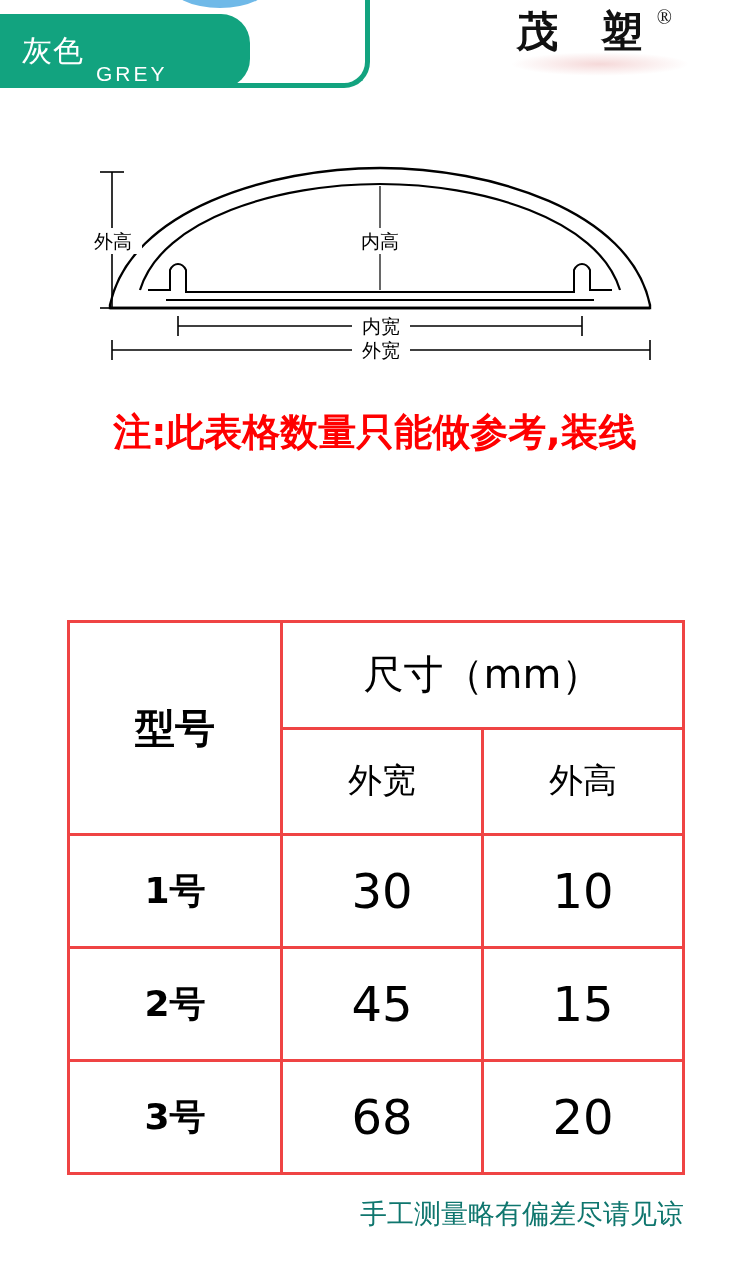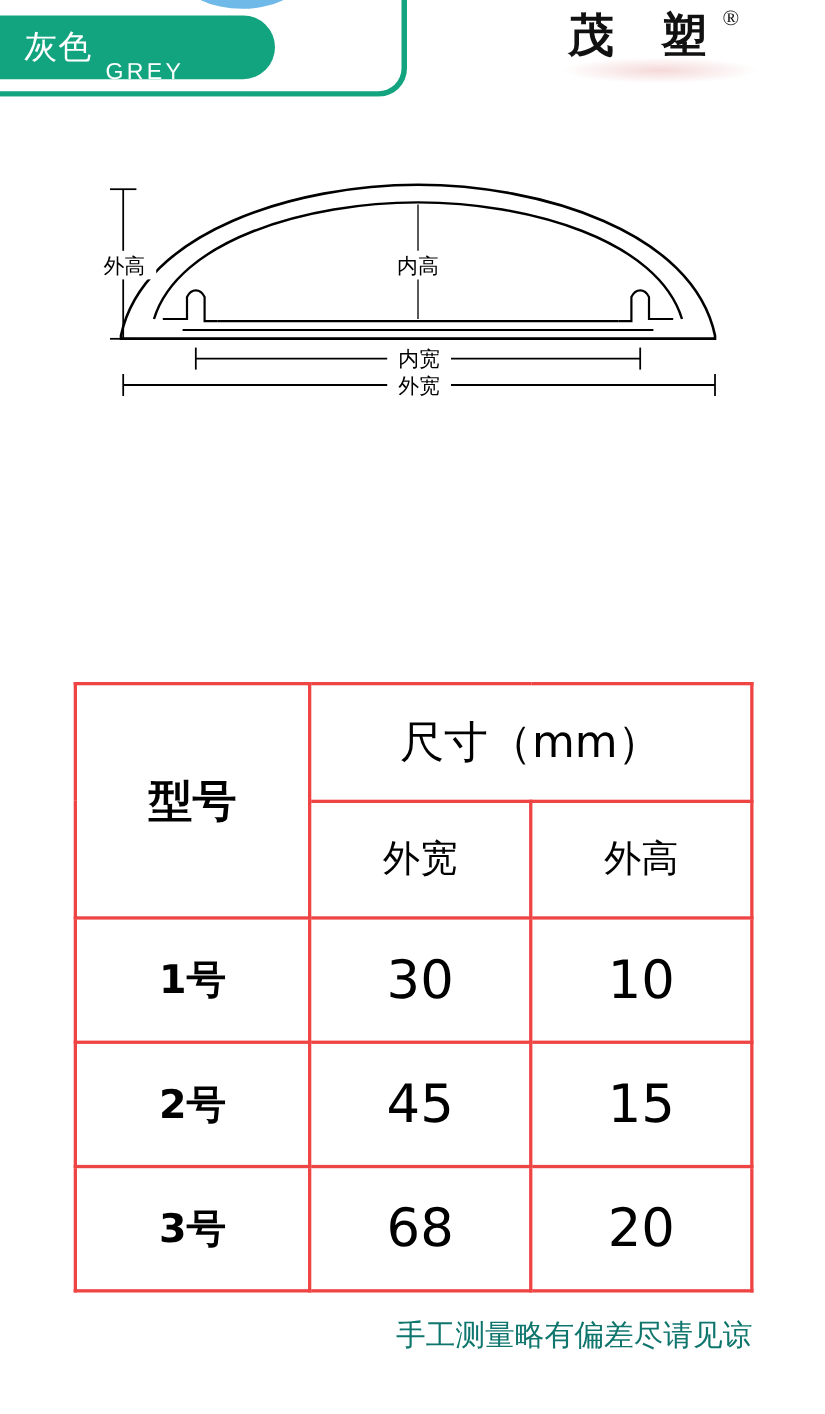--- a/index.html
+++ b/index.html
@@ -26,21 +26,21 @@
     border-bottom: 5px solid #12a37f;
     border-bottom-right-radius: 26px;
     box-sizing: border-box;
     background: #ffffff;
   }
   .color-pill {
     position: absolute;
     left: 0;
     top: 14px;
     width: 250px;
-    height: 58px;
+    height: 74px;
     background: #12a37f;
     border-top-right-radius: 29px;
     border-bottom-right-radius: 29px;
     display: flex;
     align-items: center;
     padding-left: 22px;
     box-sizing: border-box;
   }
   .color-pill .cn {
     color: #ffffff;
@@ -224,20 +224,21 @@
 
     <line x1="42" y1="200" x2="580" y2="200" stroke="#000" stroke-width="1.6"></line>
     <line x1="42" y1="190" x2="42" y2="210" stroke="#000" stroke-width="1.6"></line>
     <line x1="580" y1="190" x2="580" y2="210" stroke="#000" stroke-width="1.6"></line>
     <rect x="282" y="187" width="58" height="26" fill="#fff"></rect>
     <text x="311" y="207" font-size="19" text-anchor="middle" font-family="DejaVu Sans, sans-serif" fill="#000">外宽</text>
   </svg>
 </div>
 
 <div class="note">
+  <div>注:此表格数量只能做参考,装线</div>
 </div>
 
 <table class="spec-table">
   <tbody>
     <tr>
       <td class="cell-model" rowspan="2">型号</td>
       <td class="cell-dim-head" colspan="2">尺寸（mm）</td>
     </tr>
     <tr>
       <td class="cell-sub">外宽</td>

